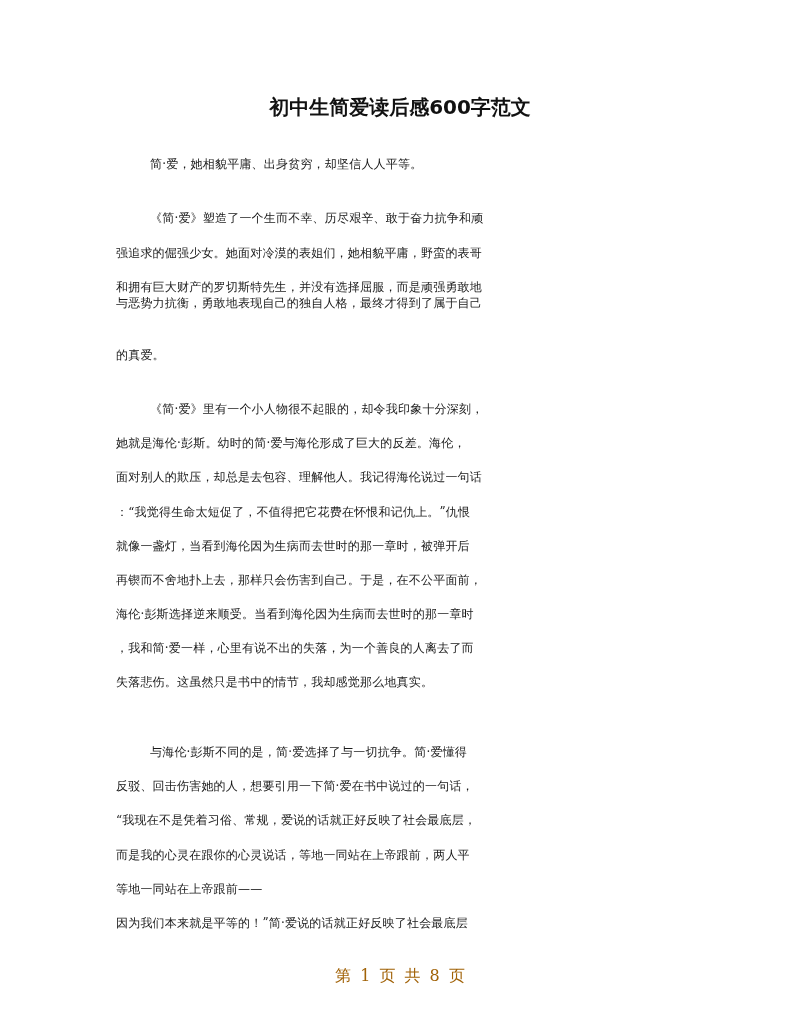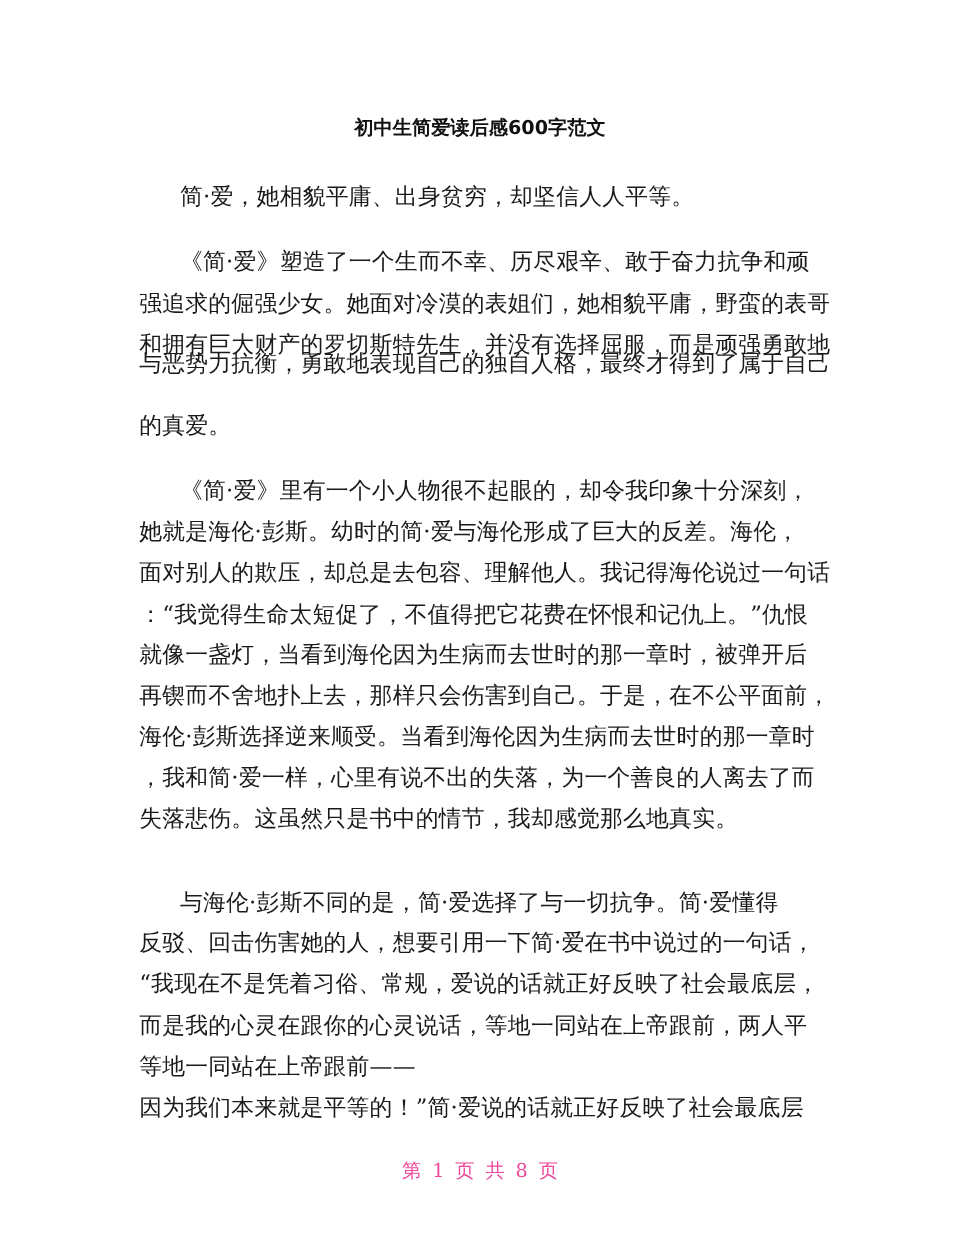--- a/index.html
+++ b/index.html
@@ -1,25 +1,25 @@
 <!DOCTYPE html>
 <html><head>
 <meta charset="utf-8">
 <style>
   html, body { margin: 0; padding: 0; background: #ffffff; }
   body { width: 800px; height: 1036px; position: relative; overflow: hidden;
          font-family: "DejaVu Serif", "Liberation Serif", serif; color: #111; }
   .title { position: absolute; top: 92px; left: 0; width: 800px; text-align: center;
            font-family: "DejaVu Sans", "Liberation Sans", sans-serif; font-weight: bold;
-           font-size: 16px; line-height: 30px; color: #111; }
-  .line { position: absolute; left: 116px; width: 570px; font-size: 19px; line-height: 24px;
+           font-size: 20px; line-height: 30px; color: #111; }
+  .line { position: absolute; left: 116px; width: 570px; font-size: 12px; line-height: 24px;
           white-space: nowrap; letter-spacing: 0.2px; color: #1a1a1a; }
   .indent { left: 150px; width: 536px; }
   .footer { position: absolute; top: 964px; left: 0; width: 800px; text-align: center;
-            font-size: 16px; line-height: 24px; color: #ec4899; word-spacing: 4px; }
+            font-size: 16px; line-height: 24px; color: #a16207; word-spacing: 4px; }
 </style>
 </head>
 <body>
 
 <div>
   <div class="title">初中生简爱读后感600字范文</div>
 
   <div class="line indent" style="top:152px">简·爱，她相貌平庸、出身贫穷，却坚信人人平等。</div>
 
   <div class="line indent" style="top:206px">《简·爱》塑造了一个生而不幸、历尽艰辛、敢于奋力抗争和顽</div>

